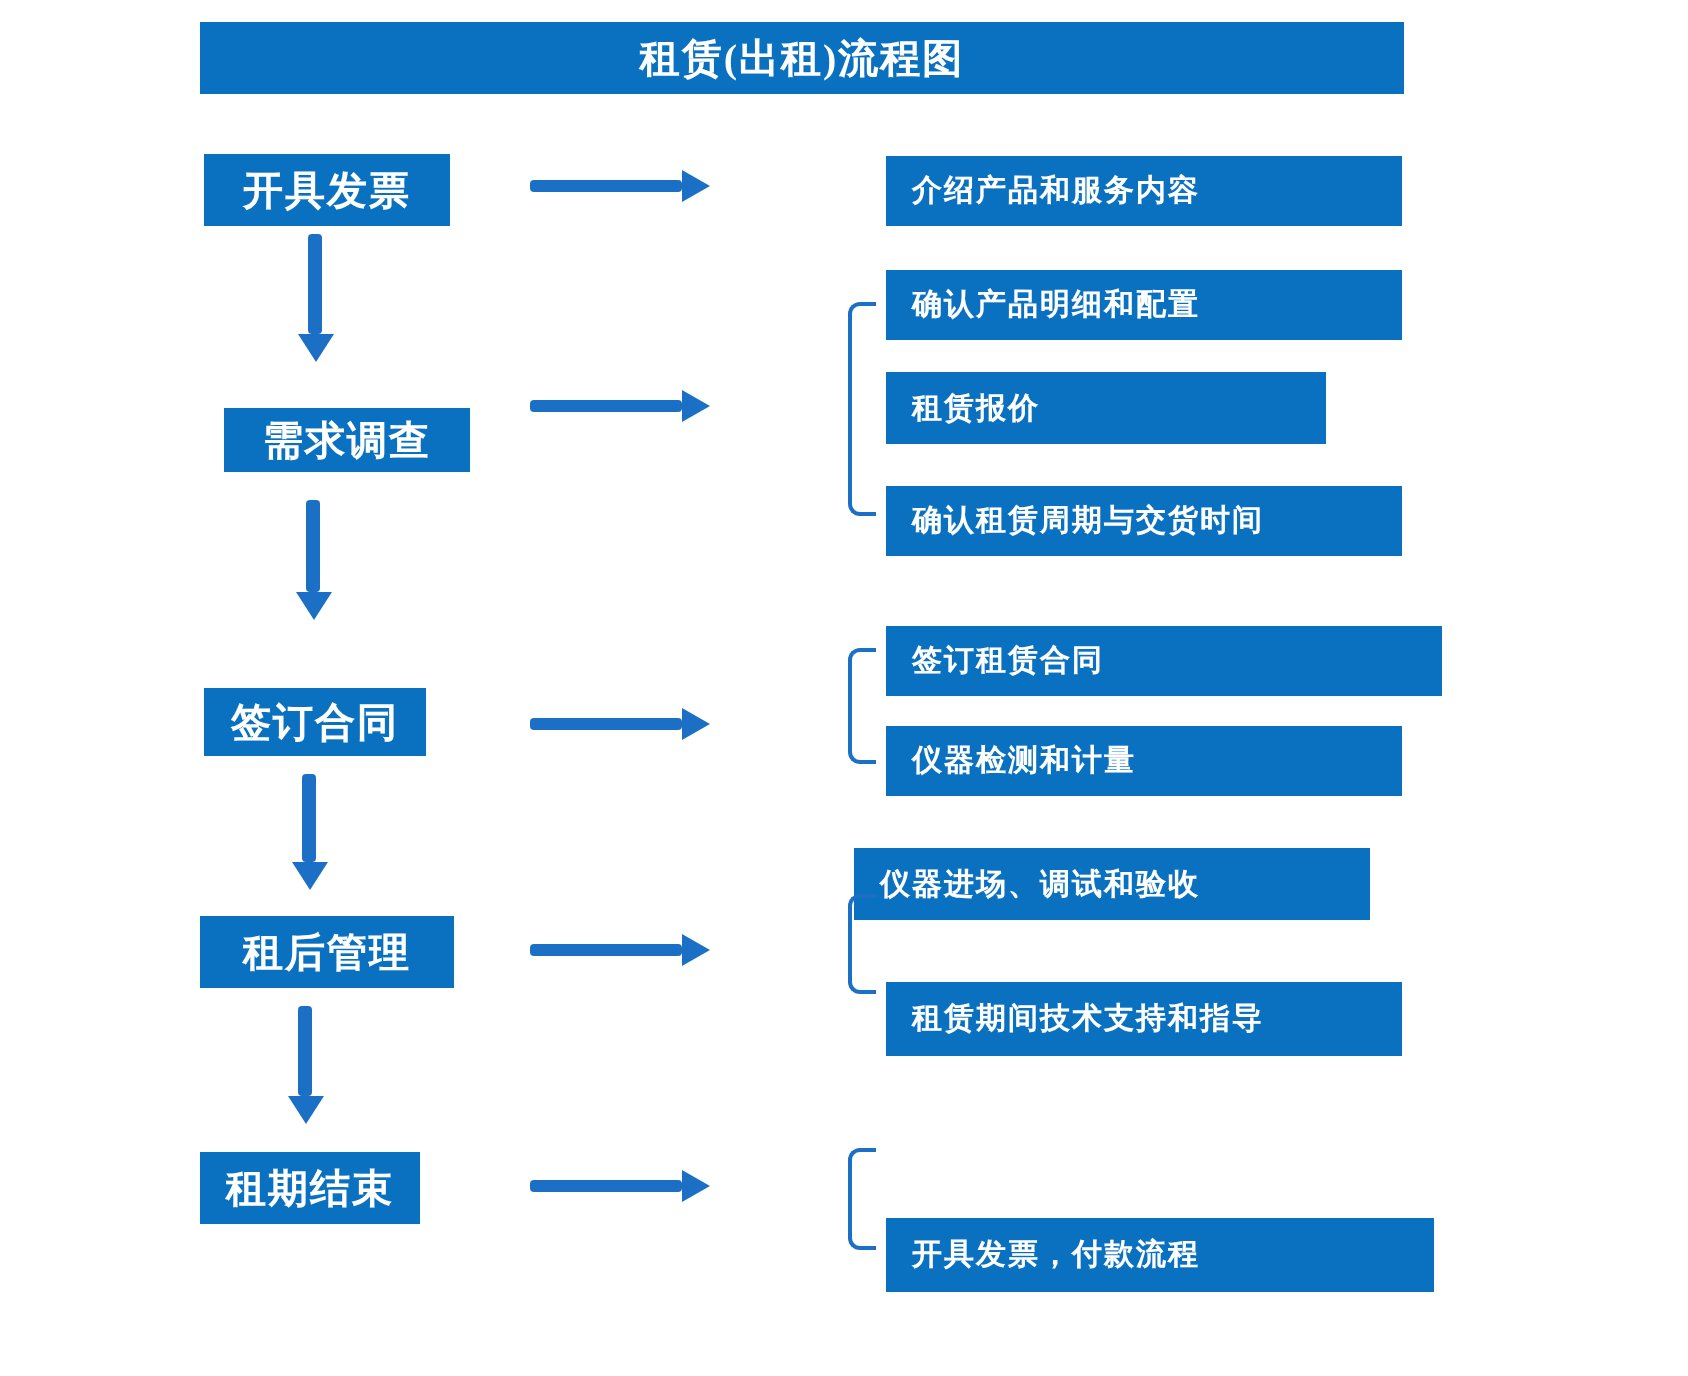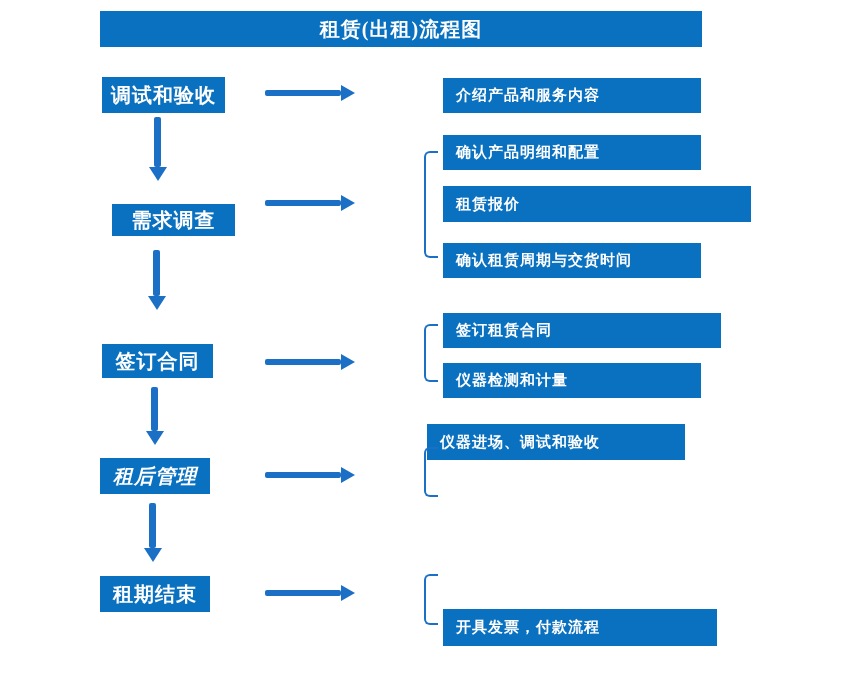--- a/index.html
+++ b/index.html
@@ -42,36 +42,37 @@
     border-radius:6px 0 0 6px;
   }
 </style>
 </head>
 <body>
 
 <div class="canvas">
 
   <div class="bluebox title" style="left:100px;top:11px;width:602px;height:36px;">租赁(出租)流程图</div>
 
-  <div class="bluebox lbox" style="left:102px;top:77px;width:123px;height:36px;">调试和验收</div>
+  <div class="bluebox lbox" style="left:102px;top:77px;width:123px;height:36px;">开具发票</div>
   <div class="bluebox lbox" style="left:102px;top:204px;width:123px;height:32px;margin-left:10px;">需求调查</div>
   <div class="bluebox lbox" style="left:102px;top:344px;width:111px;height:34px;">签订合同</div>
-  <div class="bluebox lbox" style="left:100px;top:458px;width:110px;height:36px;font-style:italic;">租后管理</div>
+  <div class="bluebox lbox" style="left:100px;top:458px;width:127px;height:36px;">租后管理</div>
   <div class="bluebox lbox" style="left:100px;top:576px;width:110px;height:36px;">租期结束</div>
 
   <div class="bluebox rbox" style="left:443px;top:78px;width:258px;height:35px;">介绍产品和服务内容</div>
 
   <div class="bluebox rbox" style="left:443px;top:135px;width:258px;height:35px;text-align:right;">确认产品明细和配置</div>
-  <div class="bluebox rbox" style="left:443px;top:186px;width:308px;height:36px;">租赁报价</div>
+  <div class="bluebox rbox" style="left:443px;top:186px;width:220px;height:36px;">租赁报价</div>
   <div class="bluebox rbox" style="left:443px;top:243px;width:258px;height:35px;">确认租赁周期与交货时间</div>
 
   <div class="bluebox rbox" style="left:443px;top:313px;width:278px;height:35px;">签订租赁合同</div>
   <div class="bluebox rbox" style="left:443px;top:363px;width:258px;height:35px;">仪器检测和计量</div>
 
   <div class="bluebox rbox" style="left:427px;top:424px;width:258px;height:36px;text-align:right;">仪器进场、调试和验收</div>
+  <div class="bluebox rbox" style="left:443px;top:491px;width:258px;height:37px;">租赁期间技术支持和指导</div>
 
   <div class="bluebox rbox" style="left:443px;top:609px;width:274px;height:37px;">开具发票，付款流程</div>
 
   <div>
     <div class="hshaft" style="left:265px;top:90px;width:76px;"></div>
     <div class="hhead" style="left:341px;top:85px;"></div>
   </div>
   <div>
     <div class="hshaft" style="left:265px;top:200px;width:76px;"></div>
     <div class="hhead" style="left:341px;top:195px;"></div>

